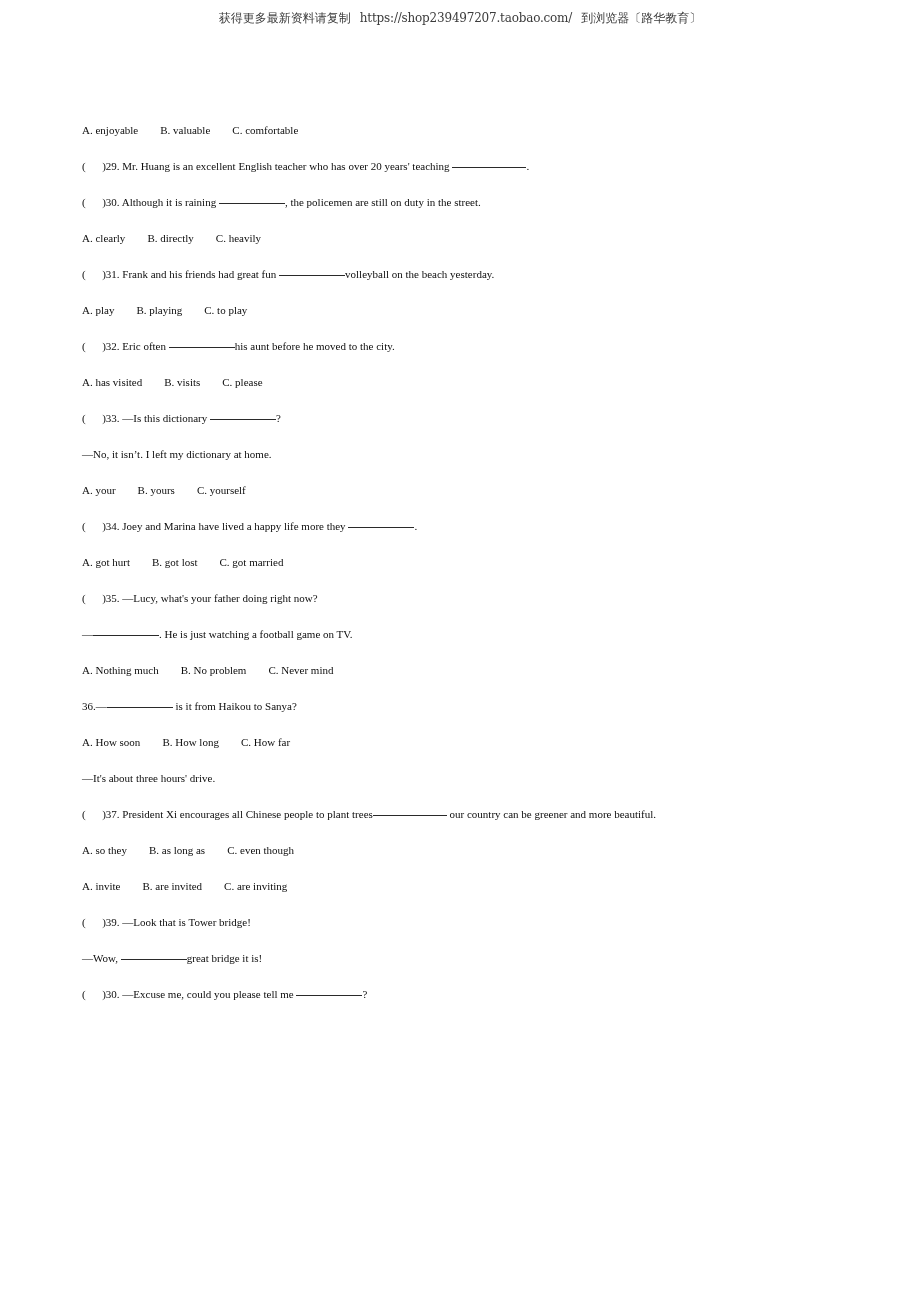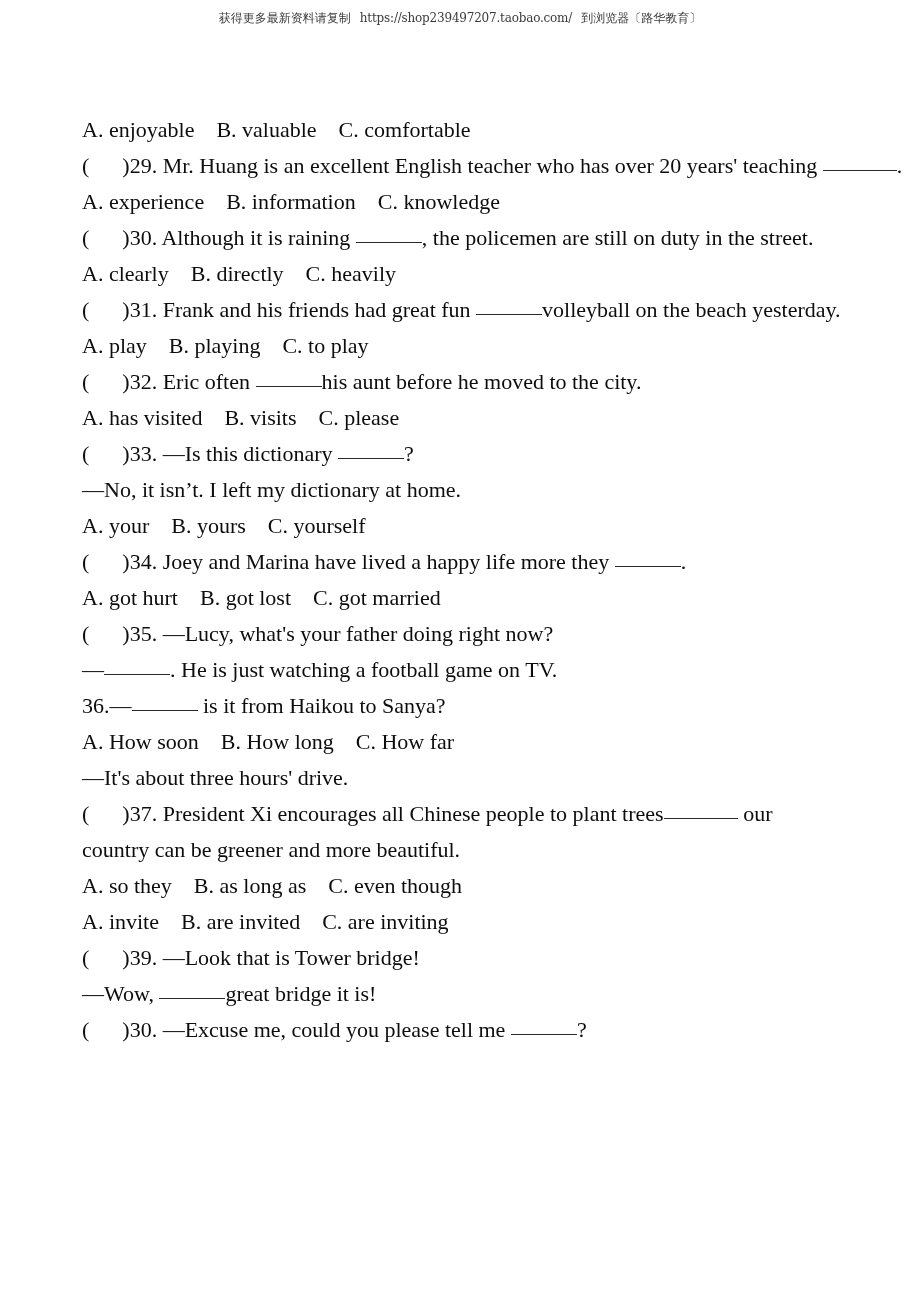--- a/index.html
+++ b/index.html
@@ -44,21 +44,21 @@
 
   
   .page {
     position: absolute;
     top: 112px;
     left: 82px;
     width: 756px;
   }
 
   .line {
-    font-size: 22px;
+    font-size: 11px;
     line-height: 36px;
     height: 36px;
     white-space: nowrap;
     color: #0d0d0d;
   }
 
   
   .line.wrap {
     white-space: normal;
     height: auto;
@@ -97,23 +97,20 @@
 
 <div class="page">
 
   <div class="line">
     <span>A. enjoyable</span><span class="osep"></span><span>B. valuable</span><span class="osep"></span><span>C. comfortable</span>
   </div>
 
   <div class="line">
     <span class="bracket">(      )</span><span>29.</span><span> Mr. Huang is an excellent English teacher who has over 20 years' teaching </span><span class="blank w-lg"></span><span>.</span>
   </div>
-  <div class="line">
-    <span>A. experience</span><span class="osep"></span><span>B. information</span><span class="osep"></span><span>C. knowledge</span>
-  </div>
 
   <div class="line">
     <span class="bracket">(      )</span><span>30.</span><span> Although it is raining </span><span class="blank w-md"></span><span>, the policemen are still on duty in the street.</span>
   </div>
   <div class="line">
     <span>A. clearly</span><span class="osep"></span><span>B. directly</span><span class="osep"></span><span>C. heavily</span>
   </div>
 
   <div class="line">
     <span class="bracket">(      )</span><span>31.</span><span> Frank and his friends had great fun </span><span class="blank w-md"></span><span>volleyball on the beach yesterday.</span>
@@ -143,20 +140,23 @@
   <div class="line">
     <span>A. got hurt</span><span class="osep"></span><span>B. got lost</span><span class="osep"></span><span>C. got married</span>
   </div>
 
   <div class="line">
     <span class="bracket">(      )</span><span>35.</span><span> —Lucy, what's your father doing right now?</span>
   </div>
   <div class="line">
     <span>—</span><span class="blank w-md"></span><span>. He is just watching a football game on TV.</span>
   </div>
+  <div class="line">
+    <span>A. Nothing much</span><span class="osep"></span><span>B. No problem</span><span class="osep"></span><span>C. Never mind</span>
+  </div>
 
   <div class="line">
     <span>36.</span><span>—</span><span class="blank w-md"></span><span> is it from Haikou to Sanya?</span>
   </div>
   <div class="line">
     <span>A. How soon</span><span class="osep"></span><span>B. How long</span><span class="osep"></span><span>C. How far</span>
   </div>
   <div class="line">—It's about three hours' drive.</div>
 
   <div class="line wrap">

